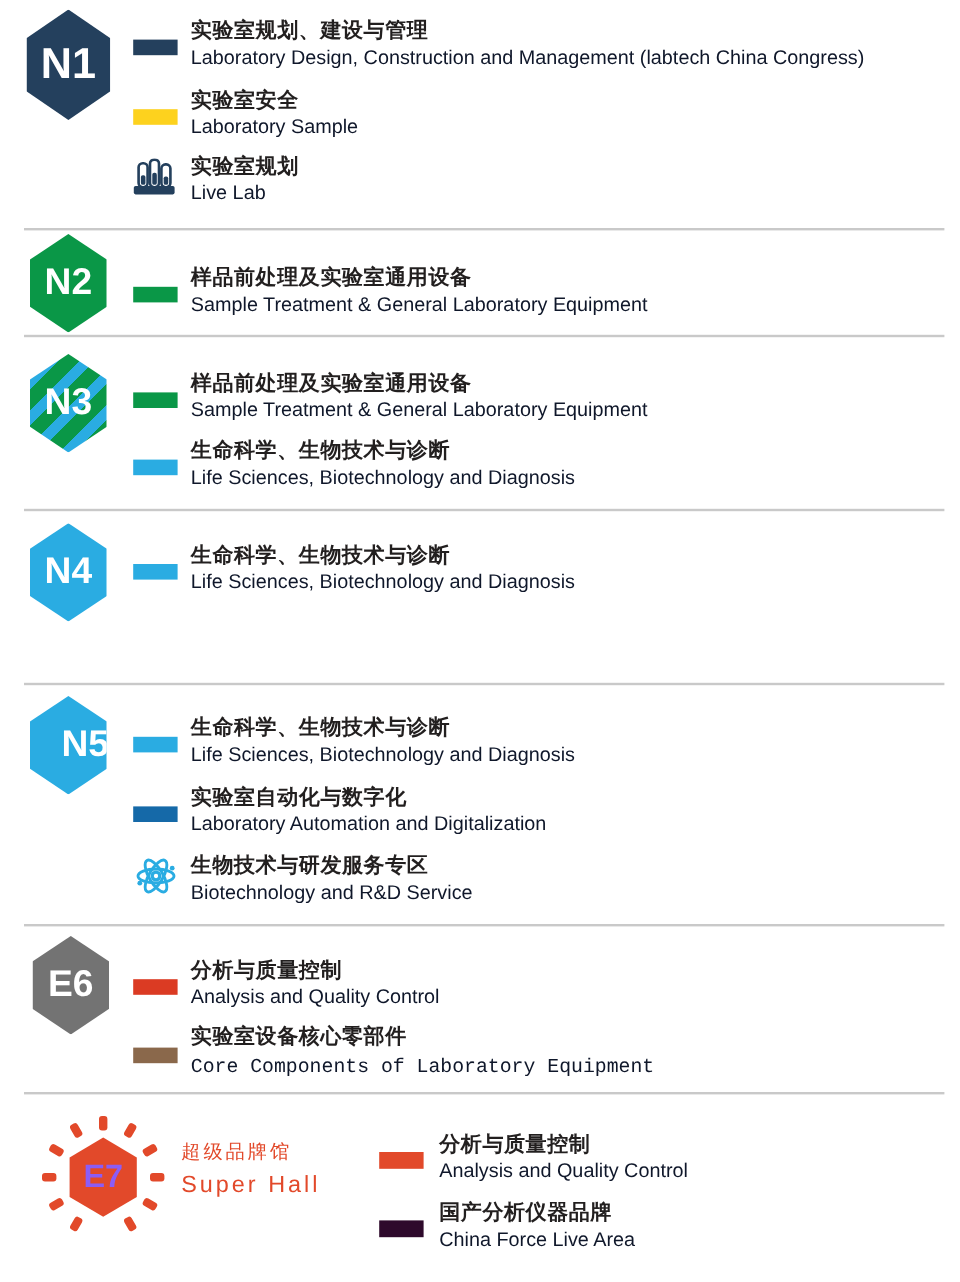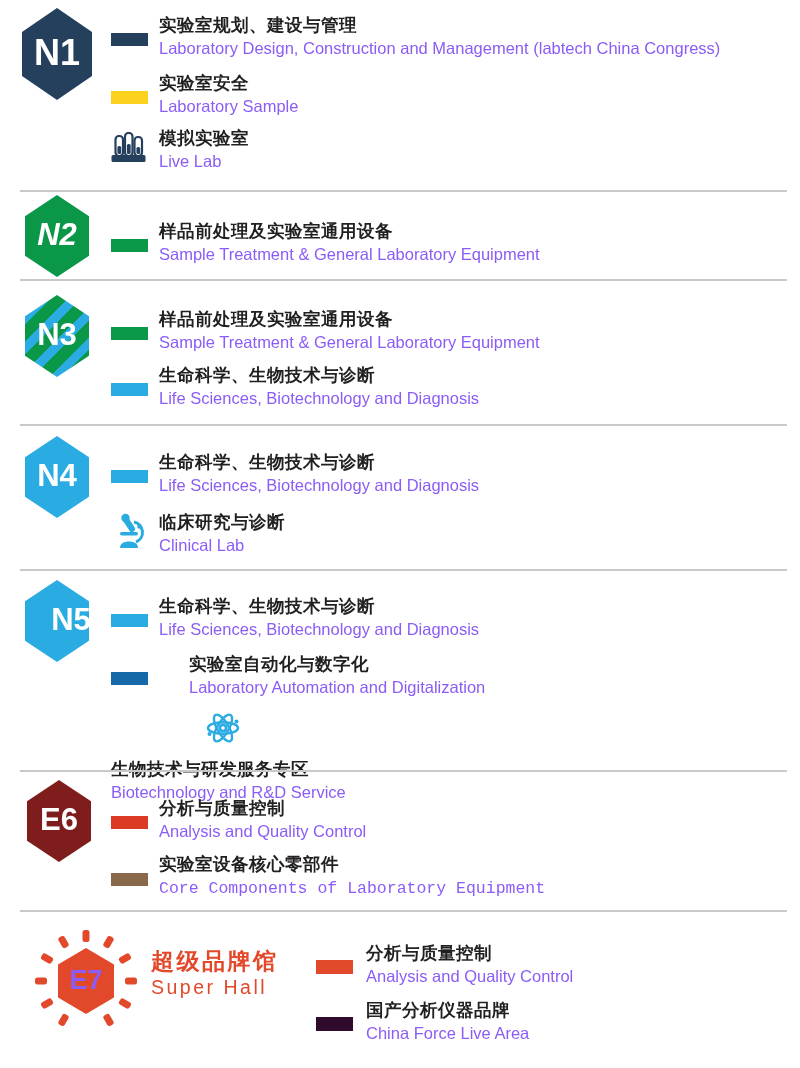--- a/index.html
+++ b/index.html
@@ -26,33 +26,33 @@
   .hex-n4 { left:25px; top:436px; }
   .hex-n5 { left:25px; top:580px; }
   .hex-e6 { left:27px; top:780px; }
 
   
   .row { position:absolute; left:111px; display:flex; align-items:center; }
   .marker-col { width:48px; flex:0 0 48px; }
   .swatch { width:37px; height:13px; margin-top:5px; }
   .labels { }
   .zh { font-size:17.5px; font-weight:700; line-height:24px; letter-spacing:0.5px; }
-  .en { font-size:16.5px; font-weight:400; line-height:23px; color:#8b5cf6; }
+  .en { font-size:16.5px; font-weight:400; line-height:23px; color:#0f172a; }
 
   .icon-wrap { display:inline-block; }
 
   
   .e7-burst { position:absolute; left:28px; top:922px; width:116px; height:116px; }
   .e7-hexlabel {
     position:absolute; left:28px; top:922px; width:116px; height:116px;
     display:flex; align-items:center; justify-content:center;
     color:#8b5cf6; font-weight:700; font-size:27px;
   }
   .e7-title { position:absolute; left:151px; top:947px; }
-  .e7-title .t-zh { font-size:23px; font-weight:700; letter-spacing:2.5px; line-height:28px; }
+  .e7-title .t-zh { font-size:16px; font-weight:400; letter-spacing:2.5px; line-height:28px; }
   .e7-title .t-en { font-size:19.5px; font-weight:400; letter-spacing:2.5px; line-height:24px; }
   .row-e7 { left:316px; }
   .row-e7 .marker-col { width:50px; flex:0 0 50px; }
   .row-e7 .swatch { width:37px; height:14px; }
 </style>
 </head>
 <body>
 
 <div id="stage">
 
@@ -88,28 +88,28 @@
           <rect x="5.5" y="4" width="7.5" height="20" rx="3.4" fill="none" stroke="currentColor" stroke-width="2.2"></rect>
           <rect x="7.4" y="14" width="3.8" height="8" rx="1.6" fill="currentColor"></rect>
           <rect x="15" y="1" width="7.5" height="23" rx="3.4" fill="none" stroke="currentColor" stroke-width="2.2"></rect>
           <rect x="16.9" y="12" width="3.8" height="10" rx="1.6" fill="currentColor"></rect>
           <rect x="24.5" y="5" width="7.5" height="19" rx="3.4" fill="none" stroke="currentColor" stroke-width="2.2"></rect>
           <rect x="26.4" y="15" width="3.8" height="7" rx="1.6" fill="currentColor"></rect>
         </svg>
       </span>
     </div>
     <div class="labels">
-      <div class="zh">模拟实验室</div>
+      <div class="zh">实验室规划</div>
       <div class="en">Live Lab</div>
     </div>
   </div>
 
   <div class="divider" style="top:190px;"></div>
 
-  <div class="hex hex-std hex-n2" style="background-color: rgb(10, 151, 71); font-style: italic;">
+  <div class="hex hex-std hex-n2" style="background-color: rgb(10, 151, 71);">
     <span class="hex-label">N2</span>
   </div>
 
   <div class="row" style="top:219px;">
     <div class="marker-col">
         <div class="swatch" style="background-color: rgb(10, 151, 71);"></div>
       </div>
     <div class="labels">
       <div class="zh">样品前处理及实验室通用设备</div>
       <div class="en">Sample Treatment &amp; General Laboratory Equipment</div>
@@ -151,66 +151,48 @@
   <div class="row" style="top:450px;">
     <div class="marker-col">
         <div class="swatch" style="background-color: rgb(42, 172, 226);"></div>
       </div>
     <div class="labels">
       <div class="zh">生命科学、生物技术与诊断</div>
       <div class="en">Life Sciences, Biotechnology and Diagnosis</div>
     </div>
   </div>
 
-  <div class="row" style="top:510px;">
-    <div class="marker-col">
-      <span class="icon-wrap" style="margin-left: 6px; color: rgb(42, 172, 226);">
-        <svg width="28" height="38" viewBox="0 0 28 38">
-          <circle cx="8.5" cy="5" r="4.2" fill="currentColor"></circle>
-          <line x1="8.5" y1="6" x2="15" y2="16" stroke="currentColor" stroke-width="6" stroke-linecap="round"></line>
-          <path d="M17,9 a 10.5,10.5 0 0 1 2,20" fill="none" stroke="currentColor" stroke-width="3"></path>
-          <rect x="3" y="19" width="18" height="3.6" rx="1.8" fill="currentColor"></rect>
-          <circle cx="22.5" cy="13.5" r="2.2" fill="currentColor"></circle>
-          <path d="M3,35 c0,-4.5 4,-6.5 9,-6.5 c5,0 9,2 9,6.5 z" fill="currentColor"></path>
-        </svg>
-      </span>
-    </div>
-    <div class="labels">
-      <div class="zh">临床研究与诊断</div>
-      <div class="en">Clinical Lab</div>
-    </div>
-  </div>
 
   <div class="divider" style="top:569px;"></div>
 
   <div class="hex hex-std hex-n5" style="background-color: rgb(42, 172, 226); padding-left: 28px;">
     <span class="hex-label">N5</span>
   </div>
 
   <div class="row" style="top:594px;">
     <div class="marker-col">
         <div class="swatch" style="background-color: rgb(42, 172, 226);"></div>
       </div>
     <div class="labels">
       <div class="zh">生命科学、生物技术与诊断</div>
       <div class="en">Life Sciences, Biotechnology and Diagnosis</div>
     </div>
   </div>
 
-  <div class="row" style="top:652px;gap:30px;">
+  <div class="row" style="top:652px;">
     <div class="marker-col">
         <div class="swatch" style="background-color: rgb(21, 105, 168);"></div>
       </div>
     <div class="labels">
       <div class="zh">实验室自动化与数字化</div>
       <div class="en">Laboratory Automation and Digitalization</div>
     </div>
   </div>
 
-  <div class="row" style="top:709px;flex-direction:column;">
+  <div class="row" style="top:709px;">
     <div class="marker-col">
       <span class="icon-wrap" style="color: rgb(42, 172, 226);">
         <svg width="38" height="38" viewBox="0 0 38 38">
           <ellipse cx="19" cy="19" rx="15" ry="5.8" fill="none" stroke="currentColor" stroke-width="2.4"></ellipse>
           <ellipse cx="19" cy="19" rx="15" ry="5.8" fill="none" stroke="currentColor" stroke-width="2.4" transform="rotate(60 19 19)"></ellipse>
           <ellipse cx="19" cy="19" rx="15" ry="5.8" fill="none" stroke="currentColor" stroke-width="2.4" transform="rotate(120 19 19)"></ellipse>
           <circle cx="19" cy="19" r="4.6" fill="currentColor"></circle>
           <circle cx="19" cy="19" r="1.8" fill="#ffffff"></circle>
           <circle cx="5.5" cy="25" r="2" fill="currentColor"></circle>
           <circle cx="32.5" cy="12.5" r="2" fill="currentColor"></circle>
@@ -218,21 +200,21 @@
       </span>
     </div>
     <div class="labels">
       <div class="zh">生物技术与研发服务专区</div>
       <div class="en">Biotechnology and R&amp;D Service</div>
     </div>
   </div>
 
   <div class="divider" style="top:770px;"></div>
 
-  <div class="hex hex-std hex-e6" style="background-color: #7f1d1d;">
+  <div class="hex hex-std hex-e6" style="background-color: #737373;">
     <span class="hex-label">E6</span>
   </div>
 
   <div class="row" style="top:796px;">
     <div class="marker-col">
         <div class="swatch" style="background-color: rgb(219, 59, 35);"></div>
       </div>
     <div class="labels">
       <div class="zh">分析与质量控制</div>
       <div class="en">Analysis and Quality Control</div>

